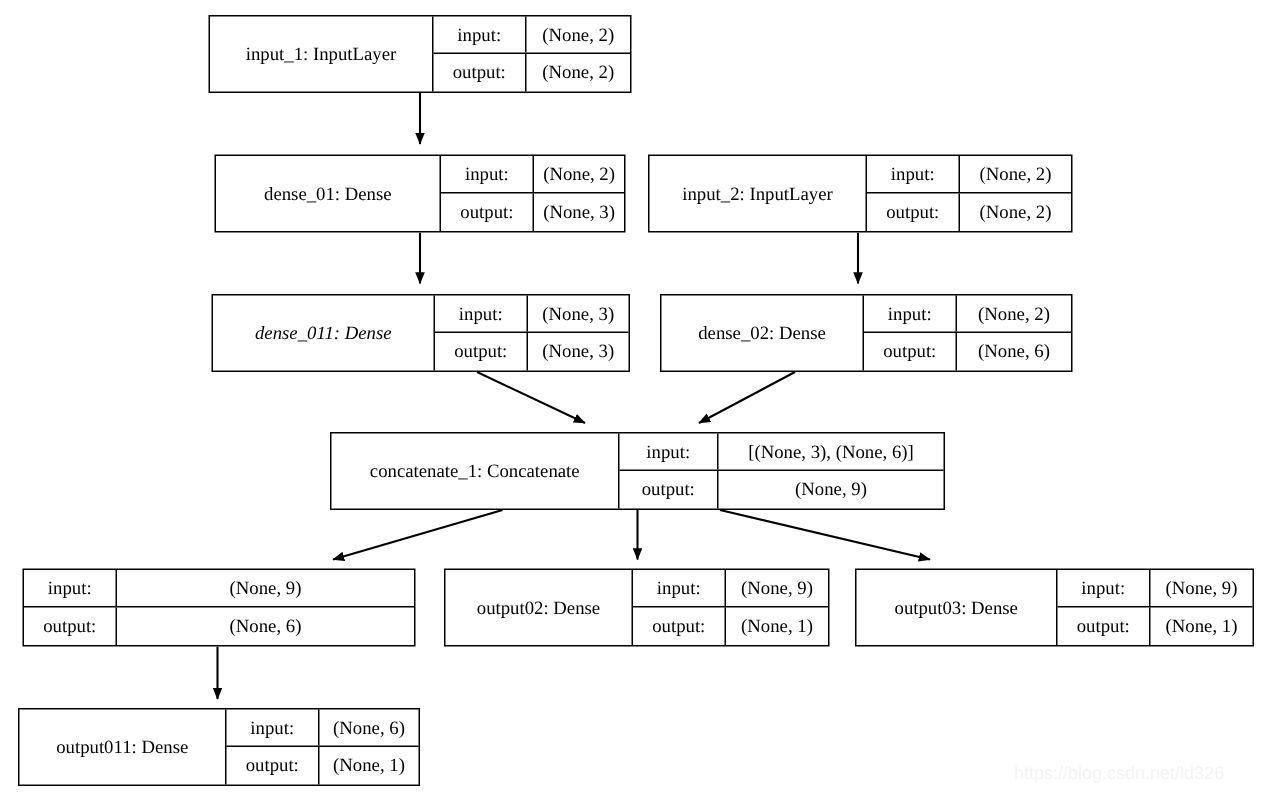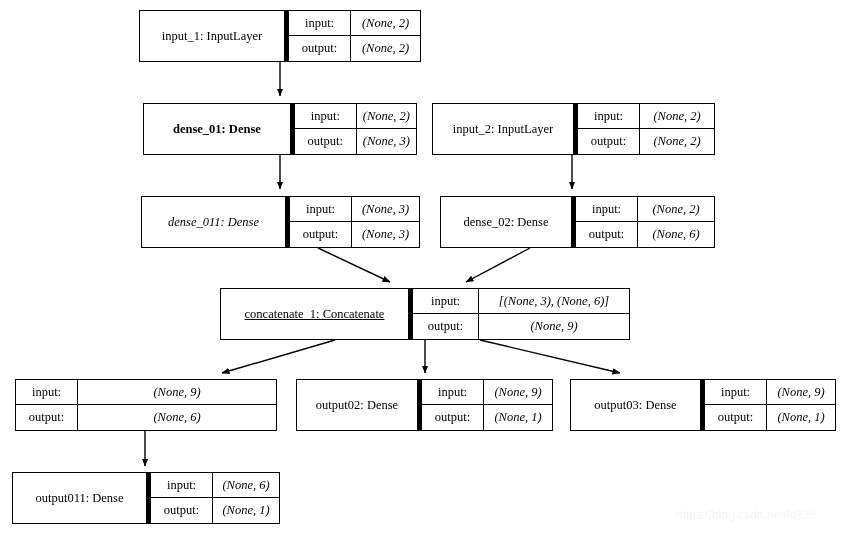--- a/index.html
+++ b/index.html
@@ -28,21 +28,21 @@
     display: flex;
     border: 1px solid #000000;
     background: #ffffff;
     box-sizing: border-box;
     z-index: 2;
   }
   .node .namecell {
     display: flex;
     align-items: center;
     justify-content: center;
-    border-right: 5px solid #000000;
+    border-right: 1px solid #000000;
     box-sizing: border-box;
     font-size: 12.5px;
     color: #000000;
     white-space: nowrap;
     padding: 0 6px;
   }
   .node .iotable {
     display: flex;
     flex-direction: column;
     flex: 1 1 auto;
@@ -68,21 +68,20 @@
   }
   .node .ioval {
     display: flex;
     align-items: center;
     justify-content: center;
     flex: 1 1 auto;
     box-sizing: border-box;
     font-size: 12.5px;
     white-space: nowrap;
     padding: 0 6px;
-    font-style: italic;
   }
   .watermark {
     position: absolute;
     font-family: "Liberation Sans", sans-serif;
     font-size: 12px;
     color: #f4f4f4;
     white-space: nowrap;
     z-index: 1;
   }
 </style>
@@ -118,21 +117,21 @@
             <div class="iolabel" style="width: 62px;">input:</div>
             <div class="ioval">(None, 2)</div>
           </div>
           <div class="iorow">
             <div class="iolabel" style="width: 62px;">output:</div>
             <div class="ioval">(None, 2)</div>
           </div>
         </div>
       </div>
       <div class="node" style="left: 143px; top: 103px; width: 274px; height: 52px;">
-        <div class="namecell" style="width: 185px; font-weight: bold;">dense_01: Dense</div>
+        <div class="namecell" style="width: 185px;">dense_01: Dense</div>
         <div class="iotable">
           <div class="iorow top">
             <div class="iolabel" style="width: 62px;">input:</div>
             <div class="ioval">(None, 2)</div>
           </div>
           <div class="iorow">
             <div class="iolabel" style="width: 62px;">output:</div>
             <div class="ioval">(None, 3)</div>
           </div>
         </div>
@@ -170,21 +169,21 @@
             <div class="iolabel" style="width: 62px;">input:</div>
             <div class="ioval">(None, 2)</div>
           </div>
           <div class="iorow">
             <div class="iolabel" style="width: 62px;">output:</div>
             <div class="ioval">(None, 6)</div>
           </div>
         </div>
       </div>
       <div class="node" style="left: 220px; top: 288px; width: 410px; height: 52px;">
-        <div class="namecell" style="width: 192px; text-decoration: underline;">concatenate_1: Concatenate</div>
+        <div class="namecell" style="width: 192px;">concatenate_1: Concatenate</div>
         <div class="iotable">
           <div class="iorow top">
             <div class="iolabel" style="width: 66px;">input:</div>
             <div class="ioval">[(None, 3), (None, 6)]</div>
           </div>
           <div class="iorow">
             <div class="iolabel" style="width: 66px;">output:</div>
             <div class="ioval">(None, 9)</div>
           </div>
         </div>

